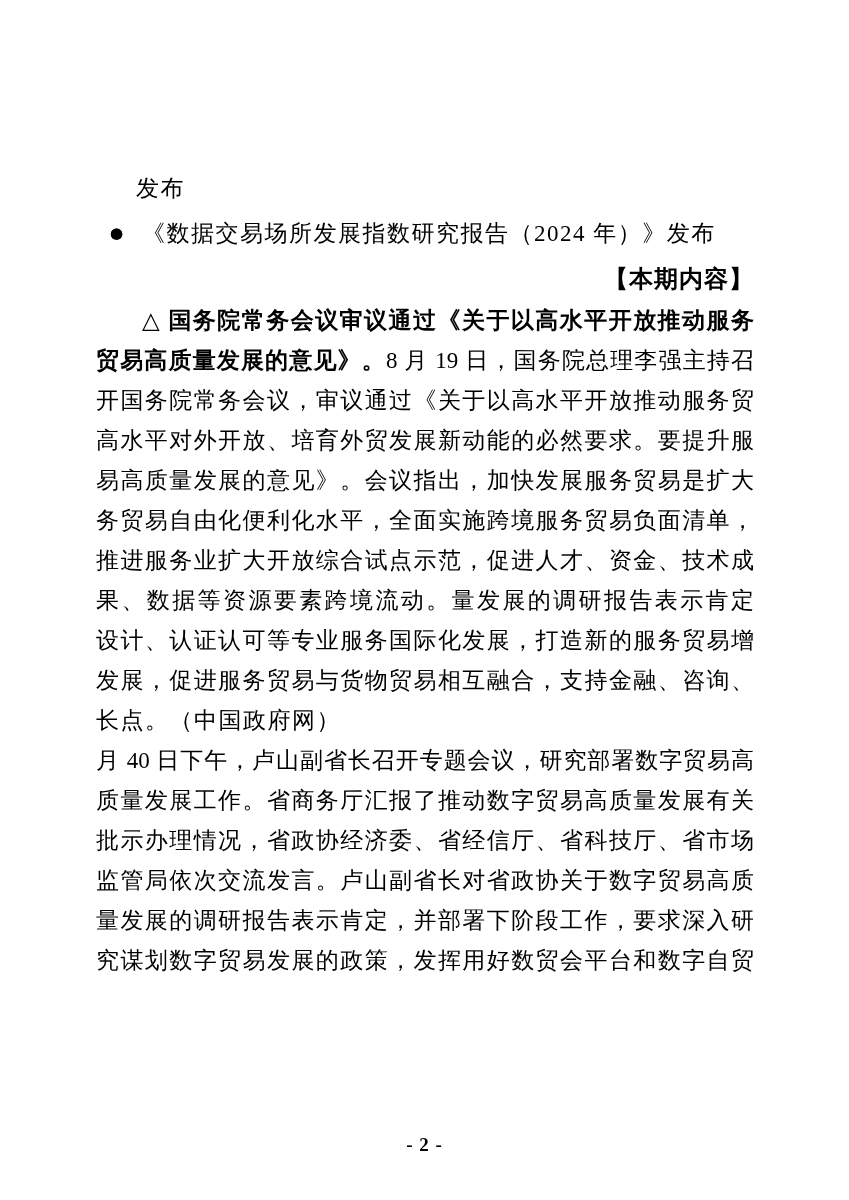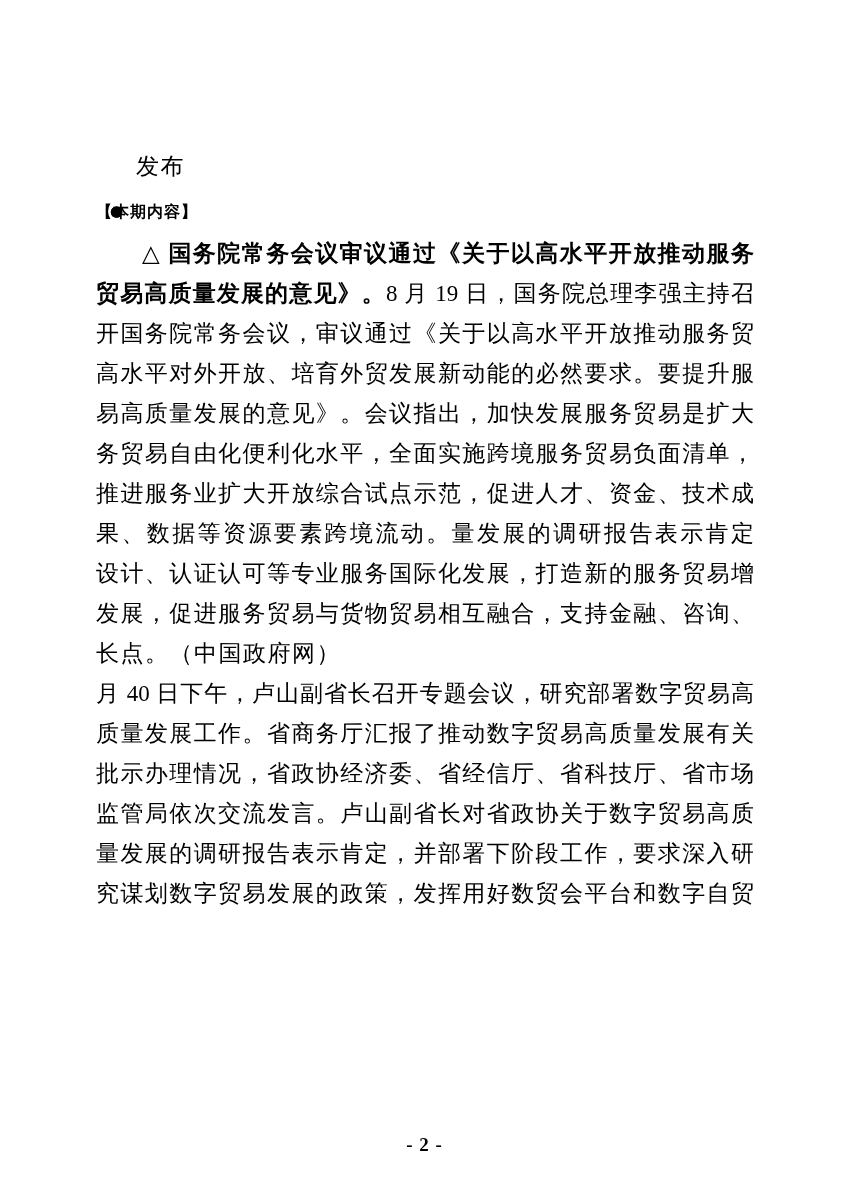--- a/index.html
+++ b/index.html
@@ -12,21 +12,21 @@
     width: 849px;
     height: 1200px;
     background: #ffffff;
     color: #000000;
     font-family: "Liberation Serif", "DejaVu Serif", serif;
     overflow: hidden;
   }
   .content {
     position: absolute;
     left: 96px;
-    top: 144px;
+    top: 166px;
     width: 658px;
   }
   .line {
     font-size: 23px;
     line-height: 40px;
     white-space: normal;
   }
   
   .continuation {
     line-height: 45px;
@@ -43,24 +43,25 @@
     position: absolute;
     left: 14px;
     top: 0;
     font-size: 15px;
     line-height: 45px;
     font-family: "DejaVu Sans", sans-serif;
     letter-spacing: 0;
   }
   .section-heading {
     line-height: 45px;
-    font-size: 16px;
+    font-size: 24px;
     font-weight: bold;
     font-family: "Liberation Sans", "DejaVu Sans", sans-serif;
     letter-spacing: 1px;
+    text-align: right;
   }
   
   .para-first {
     text-indent: 46px;
     text-align: justify;
     text-align-last: justify;
   }
   .para-justify {
     text-align: justify;
     text-align-last: justify;
@@ -87,21 +88,21 @@
     color: #000000;
   }
 </style>
 </head>
 <body>
 
 <div class="page">
   <div class="content">
       <div class="line continuation"><span>发布</span></div>
       <div class="line bullet-line"><span class="bullet-mark">●</span></div>
-      <div class="line bullet-line"><span class="bullet-mark">●</span></div>
+      <div class="line bullet-line"><span class="bullet-mark">●</span><span>《数据交易场所发展指数研究报告（2024 年）》发布</span></div>
       <div class="line section-heading"><span class="b">【本期内容】</span></div>
       <div class="line para-first"><span class="marker">△ </span><span class="b">国务院常务会议审议通过《关于以高水平开放推动服务</span></div>
       <div class="line para-justify"><span class="b">贸易高质量发展的意见》。</span><span>8 月 19 日，国务院总理李强主持召</span></div>
       <div class="line para-justify"><span>开国务院常务会议，审议通过《关于以高水平开放推动服务贸</span></div>
       <div class="line para-justify"><span>高水平对外开放、培育外贸发展新动能的必然要求。要提升服</span></div>
       <div class="line para-justify"><span>易高质量发展的意见》。会议指出，加快发展服务贸易是扩大</span></div>
       <div class="line para-justify"><span>务贸易自由化便利化水平，全面实施跨境服务贸易负面清单，</span></div>
       <div class="line para-justify"><span>推进服务业扩大开放综合试点示范，促进人才、资金、技术成</span></div>
       <div class="line para-justify"><span>果、数据等资源要素跨境流动。量发展的调研报告表示肯定</span></div>
       <div class="line para-justify"><span>设计、认证认可等专业服务国际化发展，打造新的服务贸易增</span></div>

